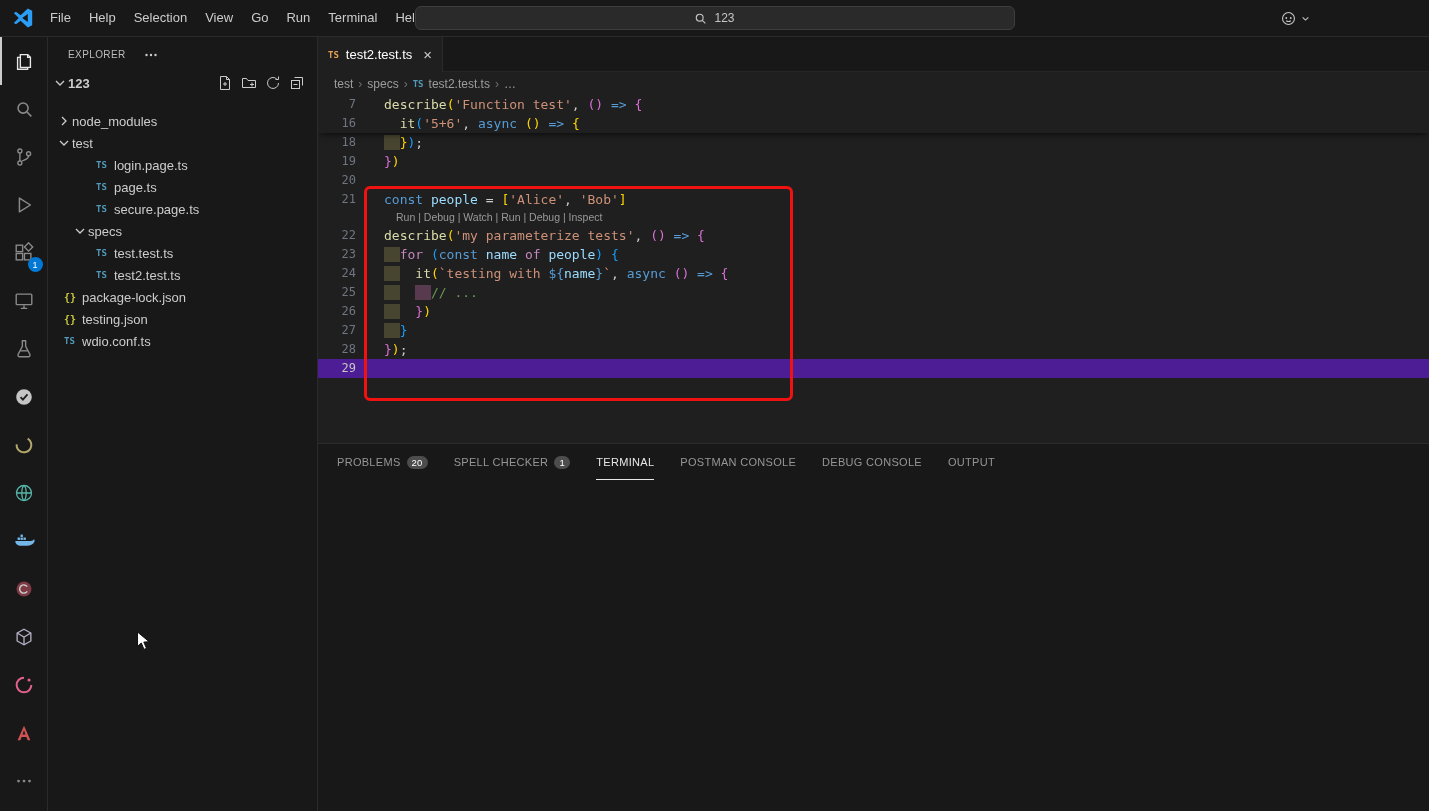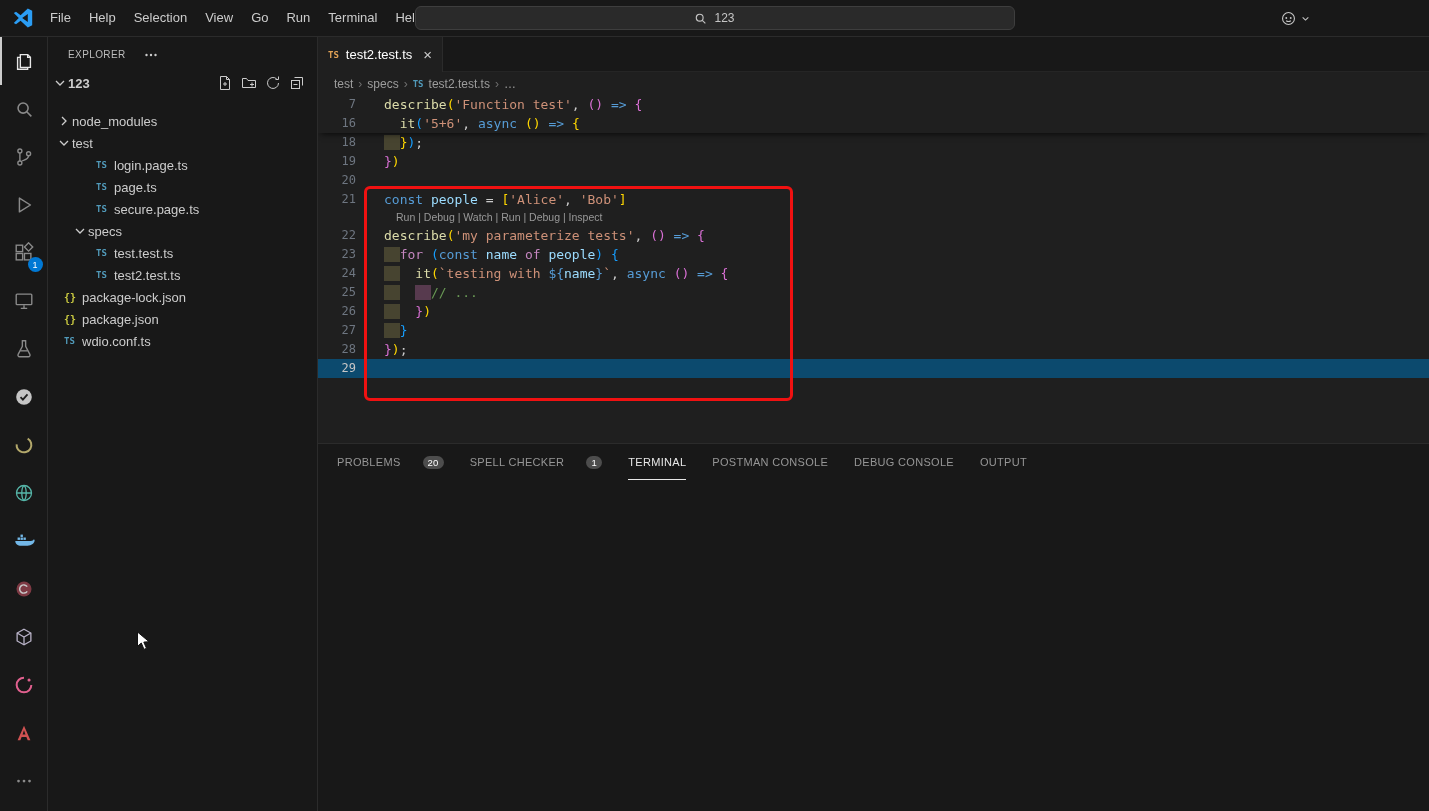--- a/index.html
+++ b/index.html
@@ -43,36 +43,36 @@
   .tab { height:35px; background:#1f1f1f; display:flex; align-items:center; padding:0 10px; gap:7px; font-size:13px; color:#ffffff; border-right:1px solid #2b2b2b; }
   .tab-ts { font-family:"DejaVu Sans Mono",monospace; font-weight:bold; font-size:9px; color:#e2a356; }
   .tab-close { color:#cccccc; font-size:15px; margin-left:4px; }
   .breadcrumbs { height:23px; display:flex; align-items:center; padding-left:16px; gap:5px; font-size:12px; color:#9d9d9d; flex:none; background:#1f1f1f; }
   .bc-sep { color:#6e6e6e; }
   .bc-ts { font-family:"DejaVu Sans Mono",monospace; font-weight:bold; font-size:9px; color:#519aba; }
 
   .editor { position:relative; flex:1; overflow:hidden; font-family:"DejaVu Sans Mono",monospace; font-size:13px; background:#1f1f1f; }
   #sticky { position:relative; z-index:2; background:#1f1f1f; box-shadow:0 4px 6px -3px rgba(0,0,0,.7); }
   .code-row { display:flex; height:19px; line-height:19px; white-space:pre; }
-  .code-row.cur { background:#0c4a6e; }
+  .code-row.cur { background:#4c1d95; }
   .code-row.cur .gutter { color:#c6c6c6; }
   .gutter { width:38px; flex:none; text-align:right; color:#6e7681; font-size:12px; }
   .code-text { margin-left:28px; white-space:pre; color:#cccccc; }
   .lens-row { display:flex; height:17px; line-height:17px; }
   .lens-text { font-family:"Liberation Sans",sans-serif; font-size:10.5px; color:#999999; }
 
   .kw{color:#569cd6}.ct{color:#c586c0}.fn{color:#dcdcaa}.st{color:#ce9178}.va{color:#9cdcfe}.cm{color:#6a9955}.b1{color:#ffd700}.b2{color:#da70d6}.b3{color:#179fff}
   .iy{background:#474430}.in{}.ip{background:#573a4e}
 
   .red-annotation { position:absolute; left:46px; top:91px; width:429px; height:215px; border:3px solid #f01111; border-radius:6px; z-index:5; pointer-events:none; }
 
   
   .panel { height:368px; background:#181818; border-top:1px solid #2b2b2b; flex:none; }
   .panel-tabs { display:flex; align-items:stretch; gap:26px; padding:0 19px; height:36px; font-size:11px; color:#969696; letter-spacing:.3px; }
-  .panel-tab { display:flex; align-items:center; gap:22px; }
+  .panel-tab { display:flex; align-items:center; gap:6px; }
   .panel-tab.active { color:#e7e7e7; box-shadow:inset 0 -1px 0 #e7e7e7; }
   .ptab-badge { background:#4d4d4d; color:#ffffff; border-radius:10px; padding:1px 5px; font-size:9.5px; min-width:16px; text-align:center; }
   .terminal { padding:8px 0 0 19px; font-family:"DejaVu Sans Mono",monospace; font-size:13px; line-height:17px; }
   .td{color:#cccccc}.tg{color:#2fd18b}.tm{color:#bf7bd3}.ty{color:#d2b06a}
   .t-cursor { display:inline-block; width:8px; height:15px; border:1px solid #bbbbbb; vertical-align:-3px; margin-left:1px; }
 
   .mouse-cursor { position:absolute; left:136px; top:631px; z-index:99; pointer-events:none; }
 </style>
 </head>
 <body>
@@ -328,21 +328,21 @@
           <span class="tree-label">test2.test.ts</span>
         </div>
         <div class="tree-row" style="padding-left: 8px;">
           <span class="tw empty"></span>
           <span class="fico json">{}</span>
           <span class="tree-label">package-lock.json</span>
         </div>
         <div class="tree-row" style="padding-left: 8px;">
           <span class="tw empty"></span>
           <span class="fico json">{}</span>
-          <span class="tree-label">package.json</span>
+          <span class="tree-label">testing.json</span>
         </div>
         <div class="tree-row" style="padding-left: 8px;">
           <span class="tw empty"></span>
           <span class="fico ts">TS</span>
           <span class="tree-label">wdio.conf.ts</span>
         </div>
       </div>
   </div>
 
   <div class="editor-area">

